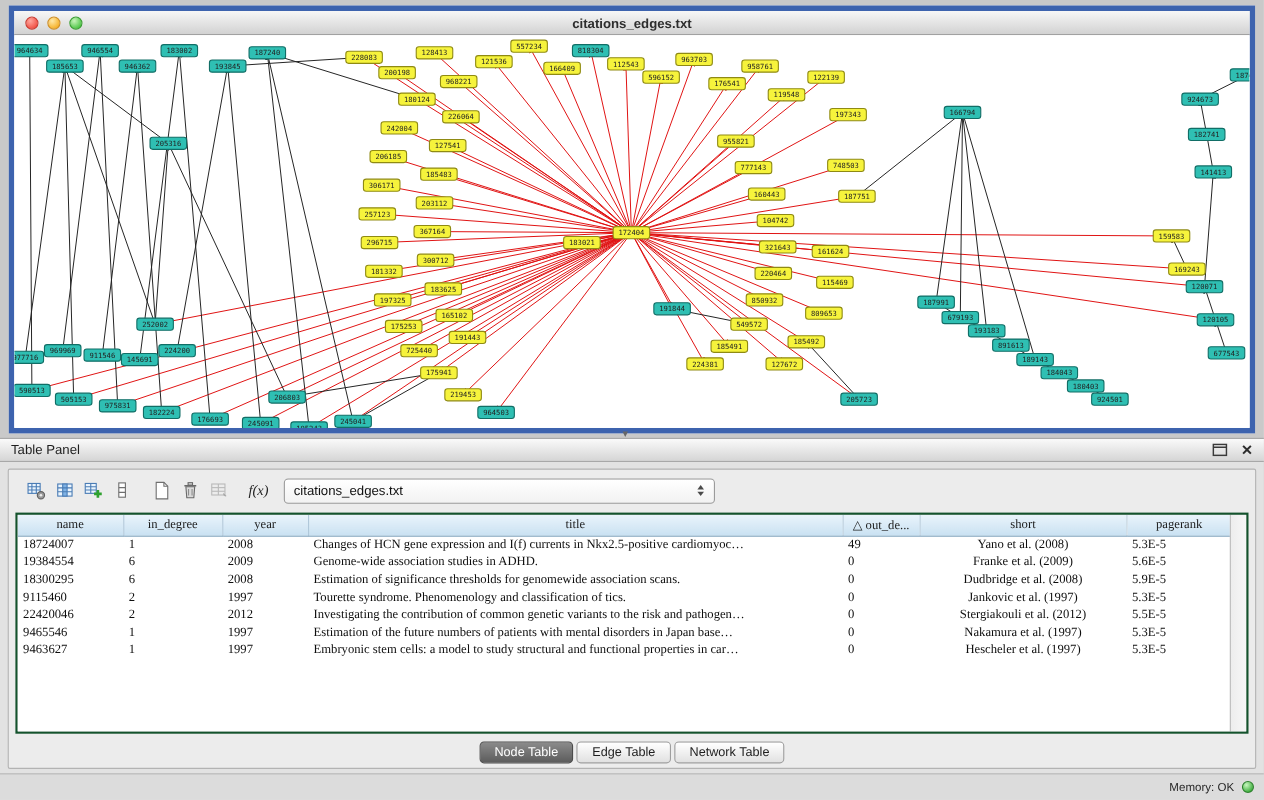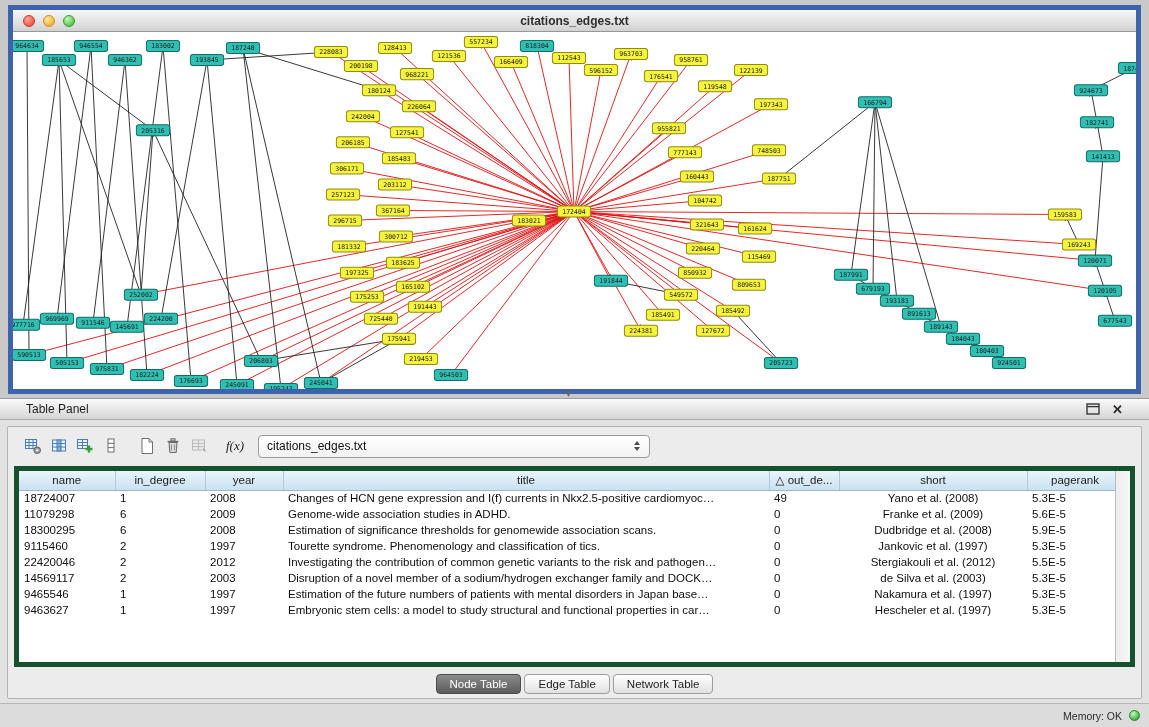--- a/index.html
+++ b/index.html
@@ -22,21 +22,21 @@
   #graph-svg text { font-family:"DejaVu Sans Mono", monospace; }
 
   
   #divider { position:absolute; left:0; top:394px; width:1149px; height:4px; }
   #divider-grip { position:absolute; left:566px; top:-6px; font-size:10px; color:#666; cursor:row-resize; }
 
   
   #table-panel { position:absolute; left:0; top:398px; width:1149px; height:329px;
     background:#e2e2e2; border-top:1px solid #9a9a9a; }
   #panel-titlebar { height:21px; background:linear-gradient(#fafafa,#d5d5d5);
-    border-bottom:1px solid #a8a8a8; display:flex; align-items:center; padding:0 26px; }
+    border-bottom:1px solid #a8a8a8; display:flex; align-items:center; padding:0 10px; }
   #panel-title { font-size:12px; color:#1e1e1e; }
   #panel-titlebar .spacer { flex:1; }
   #float-btn { display:flex; align-items:center; margin-right:12px; cursor:pointer; }
   #close-btn { font-size:13px; font-weight:bold; color:#2b2b2b; cursor:pointer; line-height:1; }
 
   #panel-content { position:absolute; left:7px; right:7px; top:27px; bottom:28px;
     background:#ececec; border:1px solid #b3b3b3; border-radius:2px;
     display:flex; flex-direction:column; }
 
   
@@ -47,21 +47,21 @@
   .fx { font-family:"Liberation Serif", serif; font-style:italic; font-size:13px; color:#222; }
   #table-select { width:392px; height:23px; margin-left:14px; background:linear-gradient(#ffffff,#f2f2f2);
     border:1px solid #9b9b9b; border-radius:4px; display:flex; align-items:center; cursor:pointer; }
   #table-select .value { flex:1; padding:0 8px; font-size:12px; color:#111;
     white-space:nowrap; overflow:hidden; }
   .updown { width:16px; display:flex; flex-direction:column; align-items:center; gap:2px; margin-right:4px; }
   .tri-up { width:0; height:0; border-left:3.5px solid transparent; border-right:3.5px solid transparent; border-bottom:4.5px solid #4a4a4a; }
   .tri-down { width:0; height:0; border-left:3.5px solid transparent; border-right:3.5px solid transparent; border-top:4.5px solid #4a4a4a; }
 
   
-  #table-wrap { flex:1; display:flex; margin:1px 6px 3px 6px; border:5px solid #14532d; overflow:hidden; }
+  #table-wrap { flex:1; display:flex; margin:1px 6px 3px 6px; border:2px solid #14532d; overflow:hidden;font-family:Liberation Serif, serif; }
   #table-scroll { flex:1; background:#fff; overflow:hidden; }
   table { border-collapse:collapse; table-layout:fixed; width:1104px; }
   col.col-name{width:96px;} col.col-in_degree{width:90px;} col.col-year{width:78px;}
   col.col-title{width:486px;} col.col-out_degree{width:70px;} col.col-short{width:188px;}
   col.col-pagerank{width:96px;}
   thead th { background:linear-gradient(#eaf4fb,#c9e1f2); border-right:1px solid #b0c8da;
     border-bottom:1px solid #9db8cc; height:19px; font-weight:normal; font-size:11.5px;
     color:#1c1c1c; text-align:center; padding:0 3px; white-space:nowrap; overflow:hidden; cursor:pointer; }
   tbody td { height:16px; padding:0 5px; font-size:11.5px; color:#0e0e0e;
     white-space:nowrap; overflow:hidden; }
@@ -747,21 +747,21 @@
               <tr>
                 <td class="col-name">18724007</td>
                 <td class="col-in_degree">1</td>
                 <td class="col-year">2008</td>
                 <td class="col-title">Changes of HCN gene expression and I(f) currents in Nkx2.5-positive cardiomyoc…</td>
                 <td class="col-out_degree">49</td>
                 <td class="col-short">Yano et al. (2008)</td>
                 <td class="col-pagerank">5.3E-5</td>
               </tr>
               <tr>
-                <td class="col-name">11079298</td>
+                <td class="col-name">19384554</td>
                 <td class="col-in_degree">6</td>
                 <td class="col-year">2009</td>
                 <td class="col-title">Genome-wide association studies in ADHD.</td>
                 <td class="col-out_degree">0</td>
                 <td class="col-short">Franke et al. (2009)</td>
                 <td class="col-pagerank">5.6E-5</td>
               </tr>
               <tr>
                 <td class="col-name">18300295</td>
                 <td class="col-in_degree">6</td>
@@ -783,29 +783,20 @@
               <tr>
                 <td class="col-name">22420046</td>
                 <td class="col-in_degree">2</td>
                 <td class="col-year">2012</td>
                 <td class="col-title">Investigating the contribution of common genetic variants to the risk and pathogen…</td>
                 <td class="col-out_degree">0</td>
                 <td class="col-short">Stergiakouli et al. (2012)</td>
                 <td class="col-pagerank">5.5E-5</td>
               </tr>
               <tr>
-                <td class="col-name">14569117</td>
-                <td class="col-in_degree">2</td>
-                <td class="col-year">2003</td>
-                <td class="col-title">Disruption of a novel member of a sodium/hydrogen exchanger family and DOCK…</td>
-                <td class="col-out_degree">0</td>
-                <td class="col-short">de Silva et al. (2003)</td>
-                <td class="col-pagerank">5.3E-5</td>
-              </tr>
-              <tr>
                 <td class="col-name">9465546</td>
                 <td class="col-in_degree">1</td>
                 <td class="col-year">1997</td>
                 <td class="col-title">Estimation of the future numbers of patients with mental disorders in Japan base…</td>
                 <td class="col-out_degree">0</td>
                 <td class="col-short">Nakamura et al. (1997)</td>
                 <td class="col-pagerank">5.3E-5</td>
               </tr>
               <tr>
                 <td class="col-name">9463627</td>

